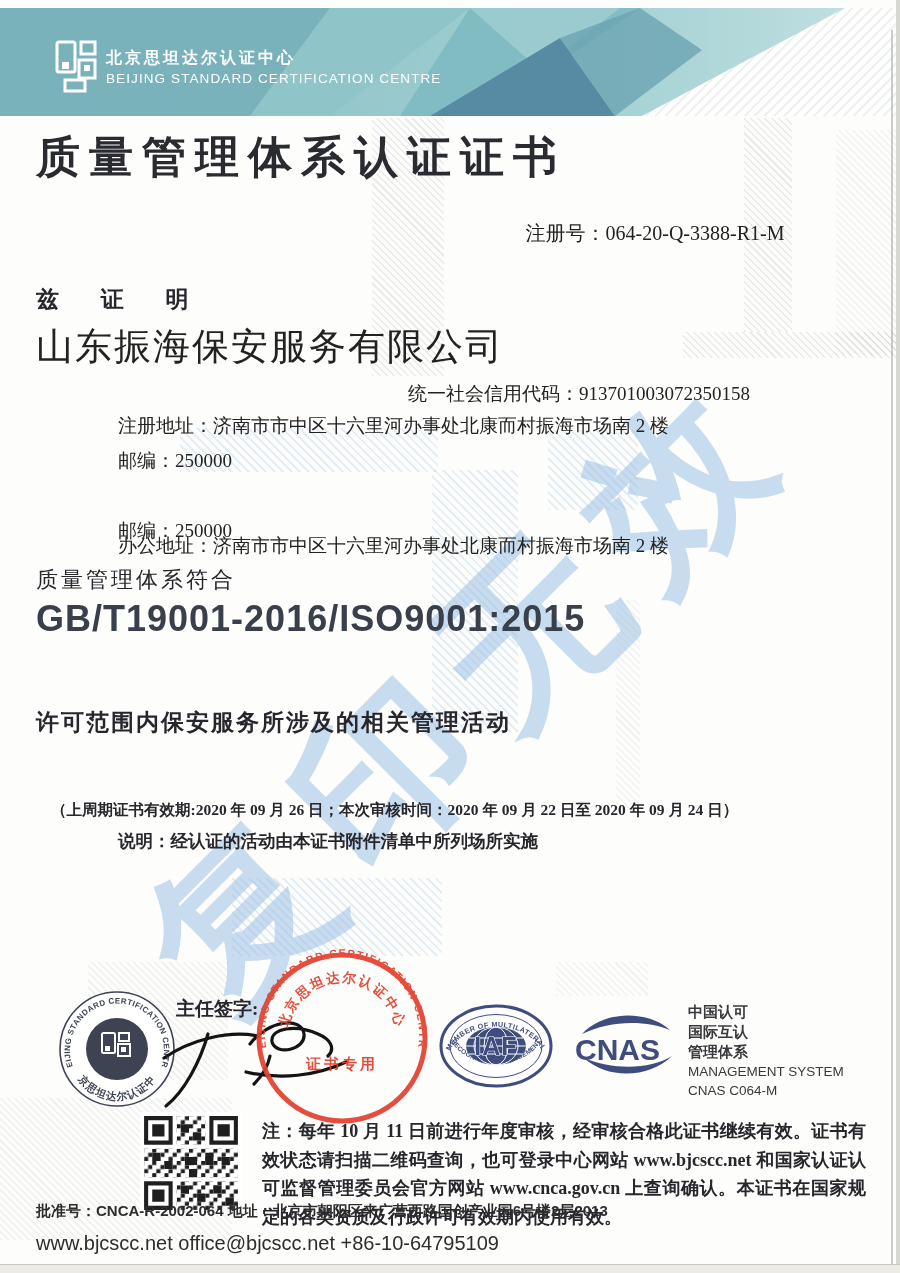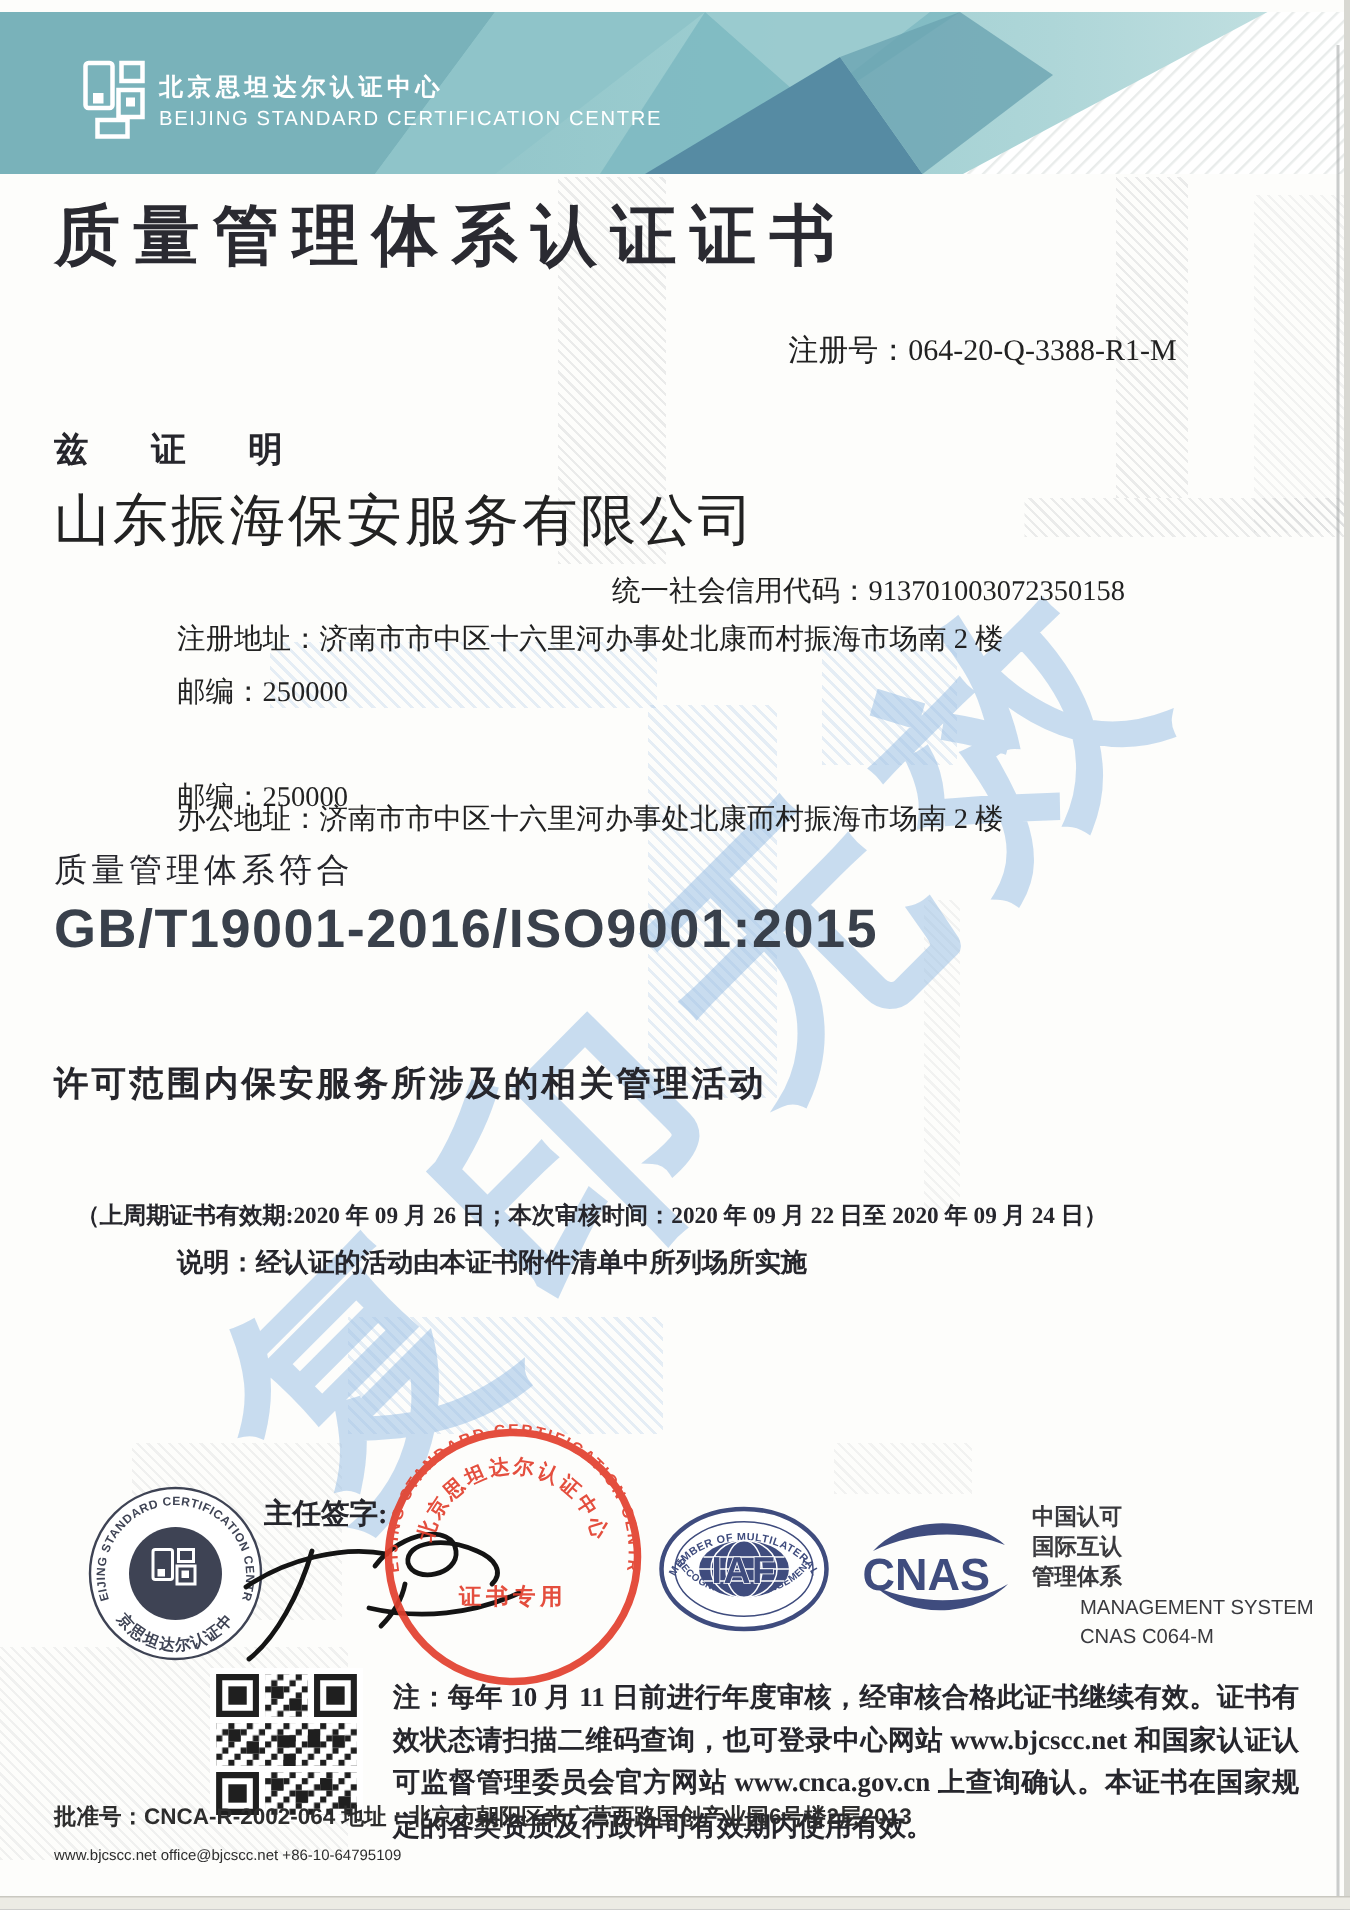--- a/index.html
+++ b/index.html
@@ -19,23 +19,23 @@
   .body19{font-size:19px;color:#222;}
   .sec22{font-size:22px;letter-spacing:3px;}
   .std{font-size:36px;font-weight:700;letter-spacing:1px;color:#39404b;}
   .scope{font-size:23px;font-weight:600;letter-spacing:2px;}
   .date20{font-size:20px;font-weight:600;}
   .small-note{font-size:15.5px;font-weight:600;margin-left:15px;}
   .impl{font-size:17.5px;font-weight:600;}
   .siglabel{font-size:19px;font-weight:700;}
   .remark{font-size:18px;font-weight:600;line-height:28.5px;text-align:justify;}
   .foot1{font-size:15px;font-weight:600;color:#2d2d2d;}
-  .foot2{font-size:10px;color:#2d2d2d;}
+  .foot2{font-size:20px;color:#2d2d2d;}
   .cnas-cn{font-size:15px;font-weight:600;line-height:20px;color:#3a3a3e;}
-  .cnas-en{font-size:13.5px;line-height:19px;color:#3a3a3e;margin-left:32px;}
+  .cnas-en{font-size:13.5px;line-height:19px;color:#3a3a3e;}
   .watermark{font-size:175px;font-weight:700;letter-spacing:28px;white-space:nowrap;
              color:rgba(151,189,229,.52);transform:rotate(-45deg);
              font-family:"Liberation Sans","DejaVu Sans",sans-serif;z-index:1;}
   .txt{z-index:2;}
   .edge-line{background:#a0a4a4;opacity:.55;}
 </style>
 </head>
 <body>
 
 <div class="page">

